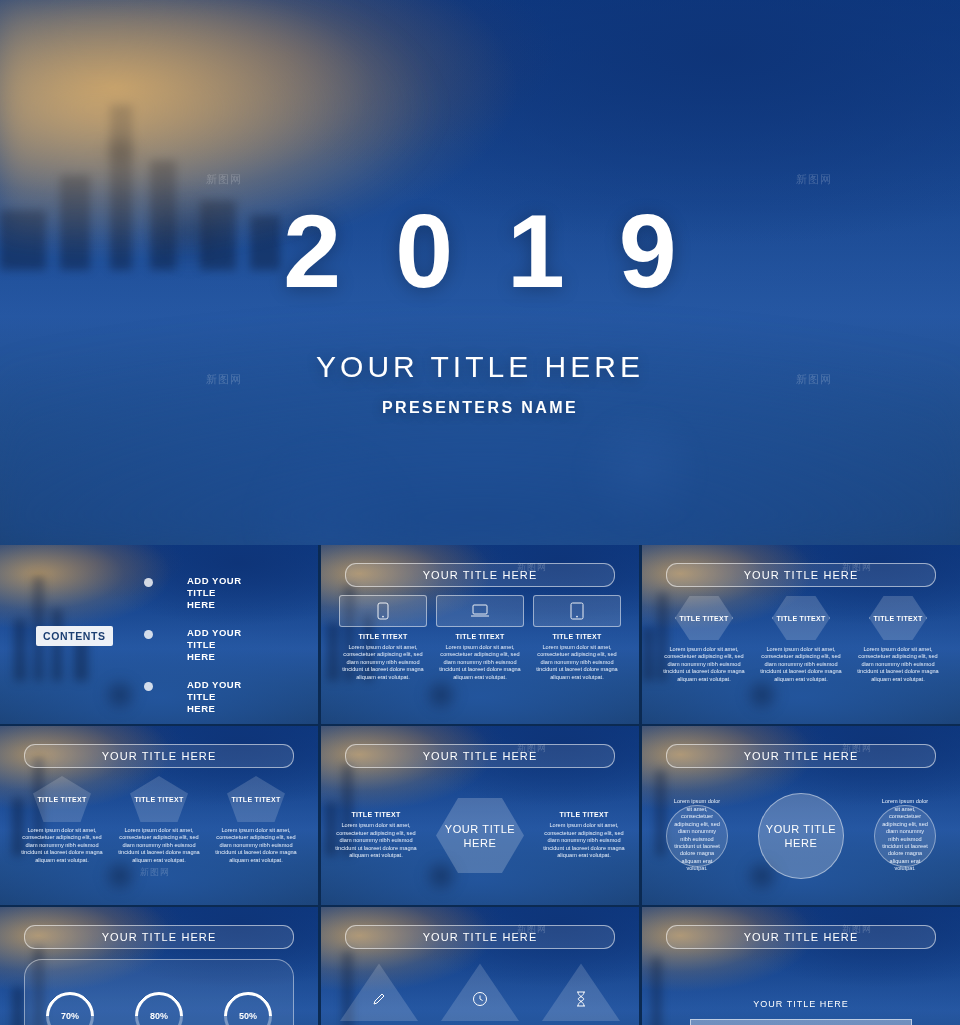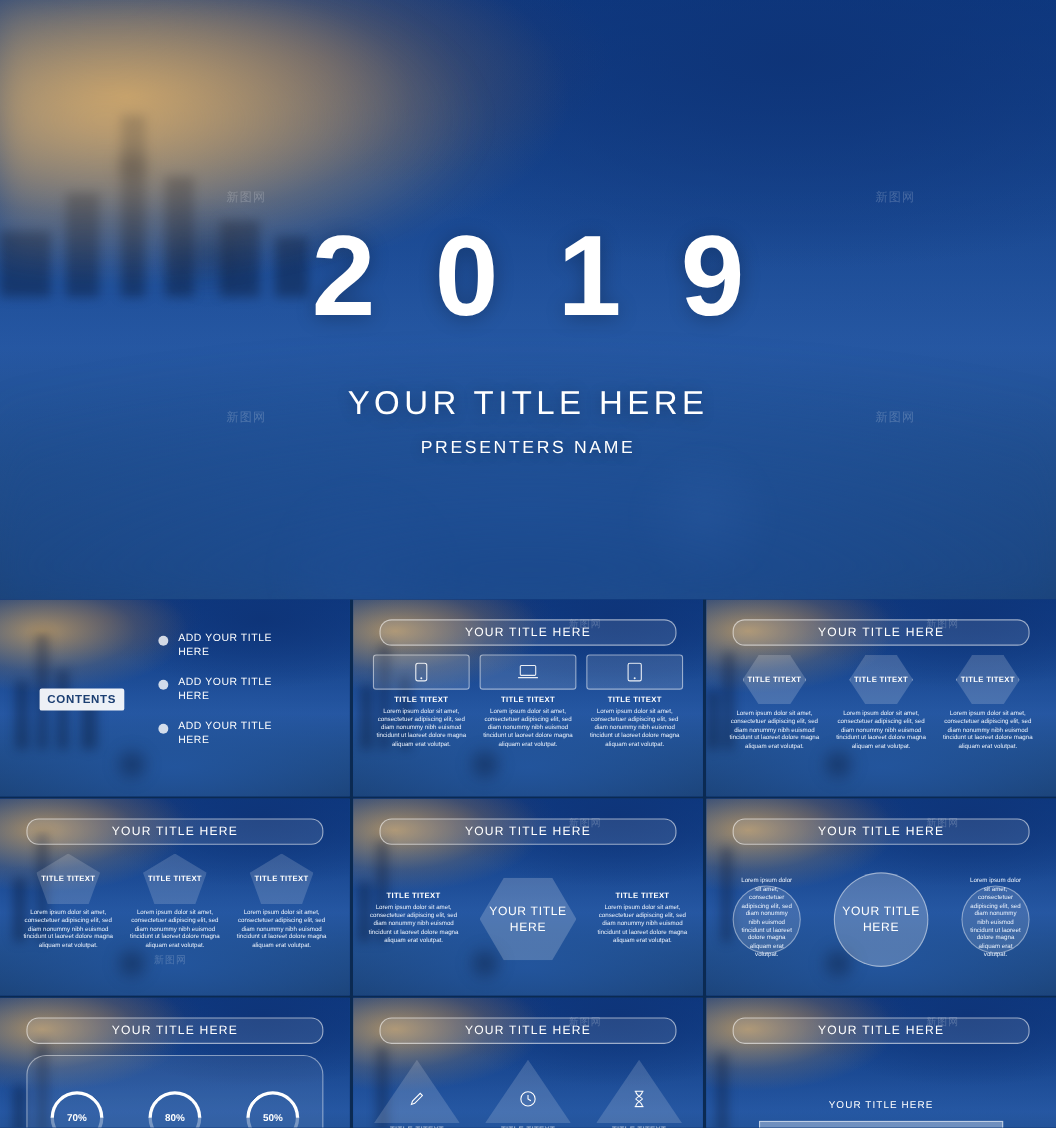--- a/index.html
+++ b/index.html
@@ -45,21 +45,21 @@
     color:#ffffff;font-size:104px;letter-spacing:54px;text-indent:54px;
     line-height:110px;font-weight:700;text-shadow:0 2px 18px rgba(0,0,0,.28);
   }
   .hero-title{
     position:absolute;left:0;right:0;top:350px;text-align:center;
     color:#ffffff;font-size:30px;letter-spacing:4px;font-weight:400;
     text-shadow:0 2px 14px rgba(0,0,0,.30);
   }
   .hero-sub{
     position:absolute;left:0;right:0;top:399px;text-align:center;
-    color:#ffffff;font-size:16px;letter-spacing:2.4px;font-weight:400;
+    color:#ffffff;font-size:16px;letter-spacing:2.4px;font-weight:700;
     text-shadow:0 2px 12px rgba(0,0,0,.30);
   }
 
   
   .grid{position:absolute;left:0;top:545px;width:960px;height:480px;}
   .slide{position:absolute;width:318px;height:179px;overflow:hidden;background:#14438f;}
   .slide .bg{filter:none;}
   .slide .inner{position:absolute;inset:0;}
 
   .c0{left:0;}   .c1{left:321px;} .c2{left:642px;}
@@ -77,21 +77,21 @@
   
   .contents-label{
     position:absolute;left:36px;top:81px;
     background:rgba(255,255,255,.92);color:#1c3f72;
     font-size:10.5px;font-weight:700;letter-spacing:.6px;
     padding:4px 7px;border-radius:2px;
   }
   .toc{position:absolute;left:144px;top:30px;}
   .toc-row{display:flex;align-items:flex-start;margin-bottom:16px;}
   .toc-dot{width:9px;height:9px;border-radius:50%;background:rgba(255,255,255,.8);margin-top:3px;margin-right:9px;flex:0 0 auto;}
-  .toc-text{color:#fff;font-size:9.5px;font-weight:400;letter-spacing:.5px;line-height:12px;width:86px;}
+  .toc-text{color:#fff;font-size:9.5px;font-weight:700;letter-spacing:.5px;line-height:12px;width:86px;margin-left:25px;}
 
   
   .cols{position:absolute;left:18px;right:18px;top:50px;bottom:10px;display:flex;justify-content:space-between;}
   .col{width:88px;display:flex;flex-direction:column;align-items:center;}
 
   .card{
     width:86px;height:30px;border:1px solid rgba(255,255,255,.5);
     background:rgba(255,255,255,.12);border-radius:3px;
     display:flex;align-items:center;justify-content:center;margin-bottom:6px;
   }

